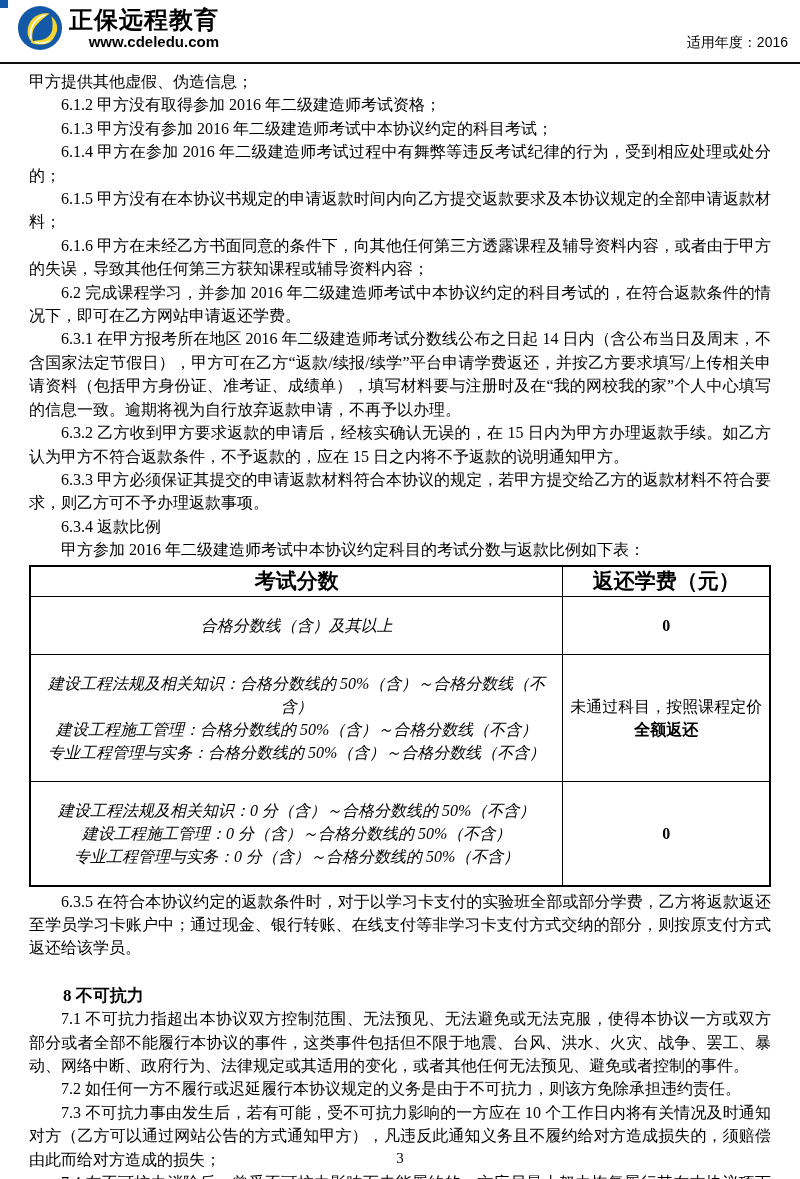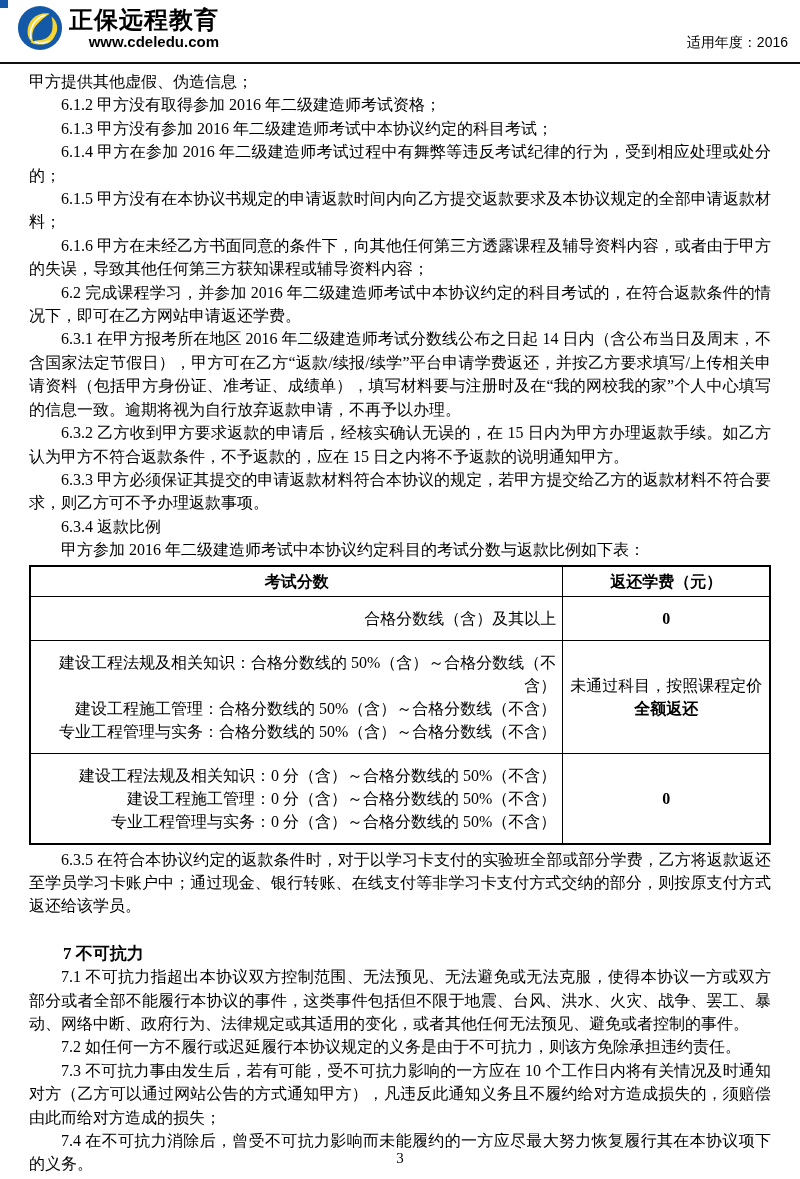--- a/index.html
+++ b/index.html
@@ -87,27 +87,28 @@
   }
   table.refund th, table.refund td {
     border: 1.5px solid #000;
     font-size: 16px;
     line-height: 23px;
   }
   table.refund th {
     font-weight: bold;
     text-align: center;
     padding: 3px 2px;
-    font-size: 16px;
+    font-size: 21px;
   }
   col.c1 { width: 72%; }
   col.c2 { width: 28%; }
   td.score-cell {
-    text-align: right;
-    padding: 10px 6px;
+    text-align: center;
+    padding: 17px 6px;
+    font-style: italic;
   }
   td.refund-cell {
     text-align: center;
     vertical-align: middle;
     padding: 2px 4px;
   }
   .tline { text-indent: 0; }
   .bold { font-weight: bold; }
   
   .footer {
@@ -196,21 +197,21 @@
         </td>
         <td class="refund-cell">
           <div class="tline bold">0</div>
         </td>
       </tr>
     </tbody>
       </table>
 
     <p>6.3.5 在符合本协议约定的返款条件时，对于以学习卡支付的实验班全部或部分学费，乙方将返款返还至学员学习卡账户中；通过现金、银行转账、在线支付等非学习卡支付方式交纳的部分，则按原支付方式返还给该学员。</p>
 
-    <p class="h7">7 不可抗力</p>
+    <p class="h7">8 不可抗力</p>
     <p>7.1 不可抗力指超出本协议双方控制范围、无法预见、无法避免或无法克服，使得本协议一方或双方部分或者全部不能履行本协议的事件，这类事件包括但不限于地震、台风、洪水、火灾、战争、罢工、暴动、网络中断、政府行为、法律规定或其适用的变化，或者其他任何无法预见、避免或者控制的事件。</p>
     <p>7.2 如任何一方不履行或迟延履行本协议规定的义务是由于不可抗力，则该方免除承担违约责任。</p>
     <p>7.3 不可抗力事由发生后，若有可能，受不可抗力影响的一方应在 10 个工作日内将有关情况及时通知对方（乙方可以通过网站公告的方式通知甲方），凡违反此通知义务且不履约给对方造成损失的，须赔偿由此而给对方造成的损失；</p>
     <p>7.4 在不可抗力消除后，曾受不可抗力影响而未能履约的一方应尽最大努力恢复履行其在本协议项下的义务。</p>
   </div>
 
   <div class="footer">3</div>
 
 </div>
 

